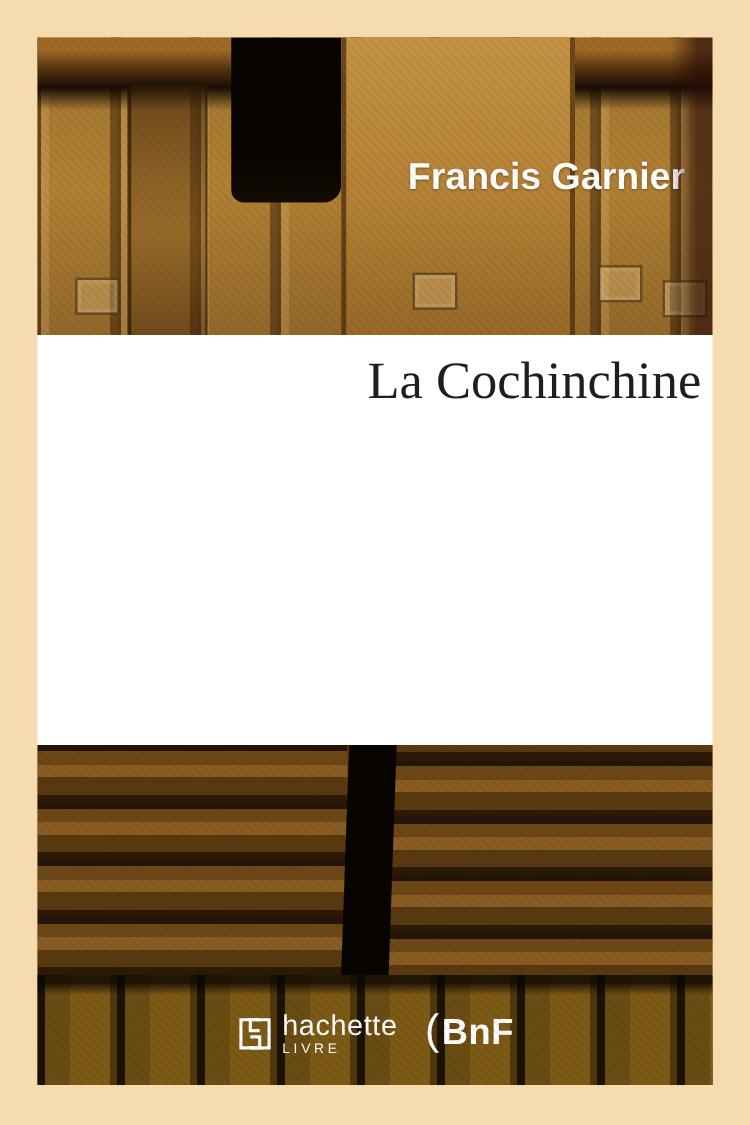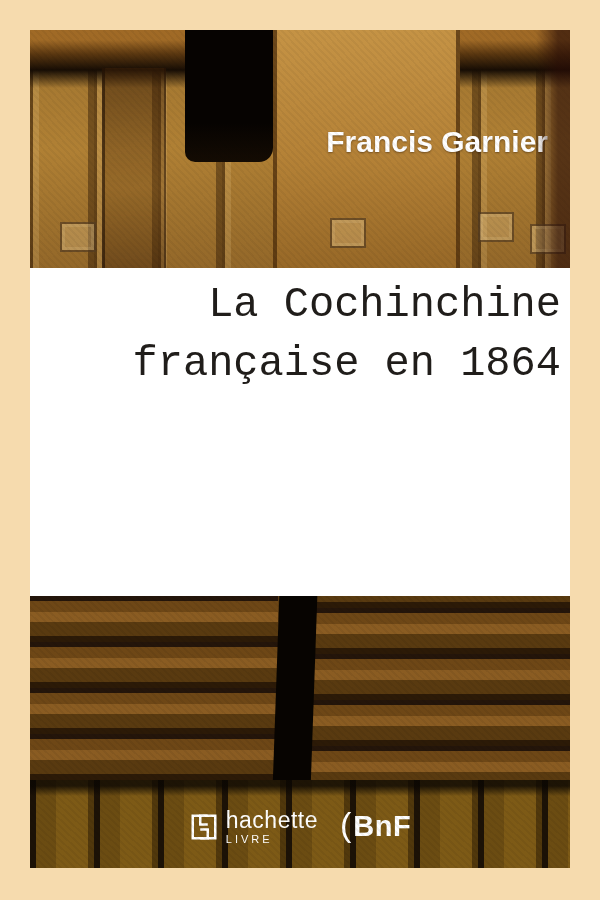--- a/index.html
+++ b/index.html
@@ -90,21 +90,21 @@
     white-space:nowrap;
   }
   
   .white-band{
     height:328px;
     background:var(--band);
     text-align:right;
     padding:8px 9px 0 0;
   }
   .title-line{
-    font-family:Liberation Mono, monospace;
+    font-family:Liberation Serif, serif;
     font-weight:normal;
     color:var(--title-text);
     font-size:42px;
     line-height:59px;
     white-space:nowrap;
   }
   
   .photo-bottom{
     position:relative;
     flex:1;
@@ -177,21 +177,20 @@
     <div class="damaged-book"></div>
     <div class="book-label" style="left:30px; top:192px;"></div>
     <div class="book-label" style="left:300px; top:188px;"></div>
     <div class="book-label" style="left:448px; top:182px;"></div>
     <div class="book-label" style="left:500px; top:194px;"></div>
     <div class="author">Francis Garnier</div>
   </div>
 
   <div class="white-band">
     <div class="title-line">La Cochinchine</div>
-    <div class="title-line">française en 1864</div>
   </div>
 
   <div class="photo-bottom">
     <div class="pile pile-left"></div>
     <div class="pile pile-right"></div>
     <div class="stack-gap"></div>
     <div class="bottom-row"></div>
 
     <div class="logos">
       <div class="hachette">

